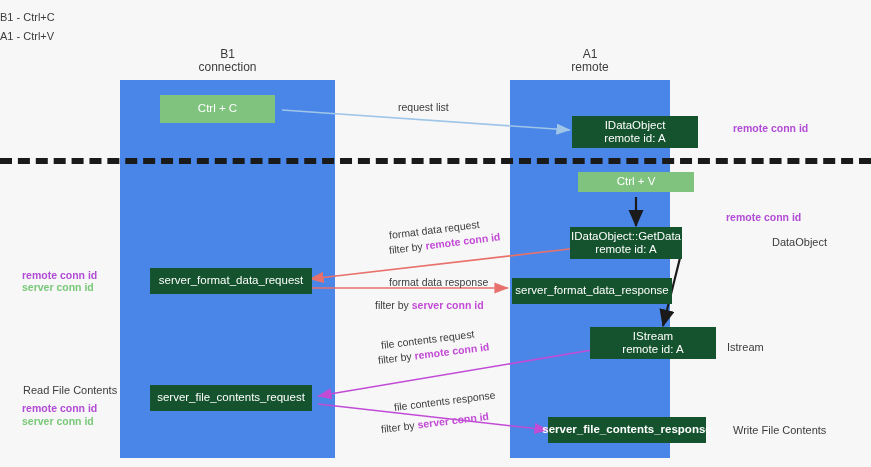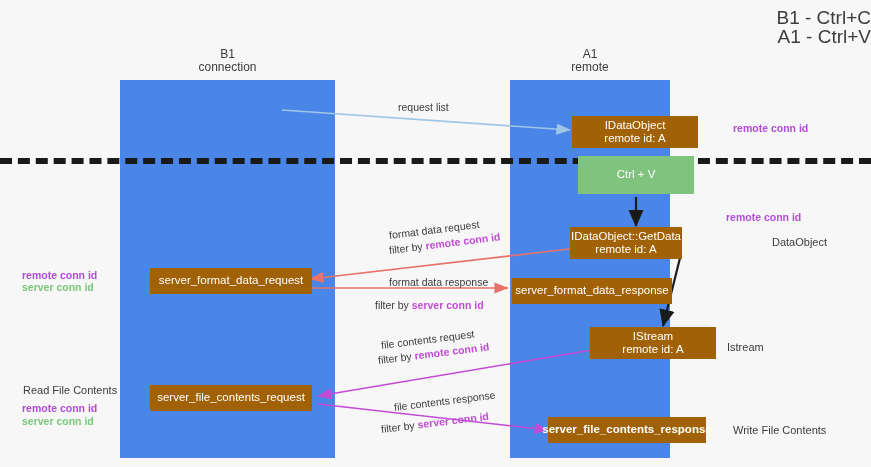--- a/index.html
+++ b/index.html
@@ -9,22 +9,22 @@
     font-family:"Liberation Sans", sans-serif;
     color:#3c3c3c;
     position:relative;
     overflow:hidden;
   }
   #stage{position:absolute;left:0;top:0;width:871px;height:467px;}
   .abs{position:absolute;}
 
   
   .title{
-    width:100%;text-align:right;top:8px;left:0;
-    font-size:19px;line-height:19px;color:#3c3c3c;
+    width:100%;text-align:left;top:8px;left:0;
+    font-size:11px;line-height:19px;color:#3c3c3c;
     white-space:pre-line;
   }
 
   
   .lane-head{
     text-align:center;font-size:12px;line-height:13px;color:#3c3c3c;
     white-space:pre-line;
   }
 
   
@@ -36,21 +36,21 @@
     left:0;width:871px;top:158px;
   }
 
   
   .box{
     display:flex;align-items:center;justify-content:center;
     text-align:center;color:#ffffff;font-size:11.5px;line-height:13.5px;
     box-sizing:border-box;padding:2px 4px;white-space:pre-line;
   }
   .green{background:#7fc37f;}
-  .orange{background:#a16207;}
+  .orange{background:#14532d;}
 
   
   .side-label{font-size:11px;line-height:13px;color:#3c3c3c;}
   .conn-legend{font-size:10.5px;line-height:12.5px;font-weight:bold;}
   .remote-id{color:#b24bd6;}
   .server-id{color:#79c879;}
 
   
   .edge-label{
     font-size:10.5px;line-height:14px;color:#3c3c3c;white-space:nowrap;
@@ -103,25 +103,26 @@
 
     <line x1="680" y1="258" x2="663" y2="326" stroke="#1a1a1a" stroke-width="2.2" marker-end="url(#ah-black)"></line>
 
     <line x1="592" y1="350" x2="318" y2="396" stroke="#c24bd6" stroke-width="1.6" marker-end="url(#ah-purple)"></line>
 
     <line x1="318" y1="404" x2="548" y2="430" stroke="#c24bd6" stroke-width="1.6" marker-end="url(#ah-purple)"></line>
   </svg>
 
   <div class="abs divider"></div>
 
+  <div class="abs box green" style="left:160px;top:95px;width:115px;height:28px;">Ctrl + C</div>
 
   <div class="abs box orange" style="left:572px;top:116px;width:126px;height:32px;">IDataObject
 remote id: A</div>
 
-  <div class="abs box green" style="left:578px;top:156px;width:116px;height:38px;">Ctrl + V</div>
+  <div class="abs box green" style="left:578px;top:172px;width:116px;height:20px;">Ctrl + V</div>
 
   <div class="abs box orange" style="left:570px;top:227px;width:112px;height:32px;">IDataObject::GetData
 remote id: A</div>
 
   <div class="abs box orange" style="left:512px;top:278px;width:160px;height:26px;">server_format_data_response</div>
 
   <div class="abs box orange" style="left:150px;top:268px;width:162px;height:26px;">server_format_data_request</div>
 
   <div class="abs box orange" style="left:590px;top:327px;width:126px;height:32px;">IStream
 remote id: A</div>

